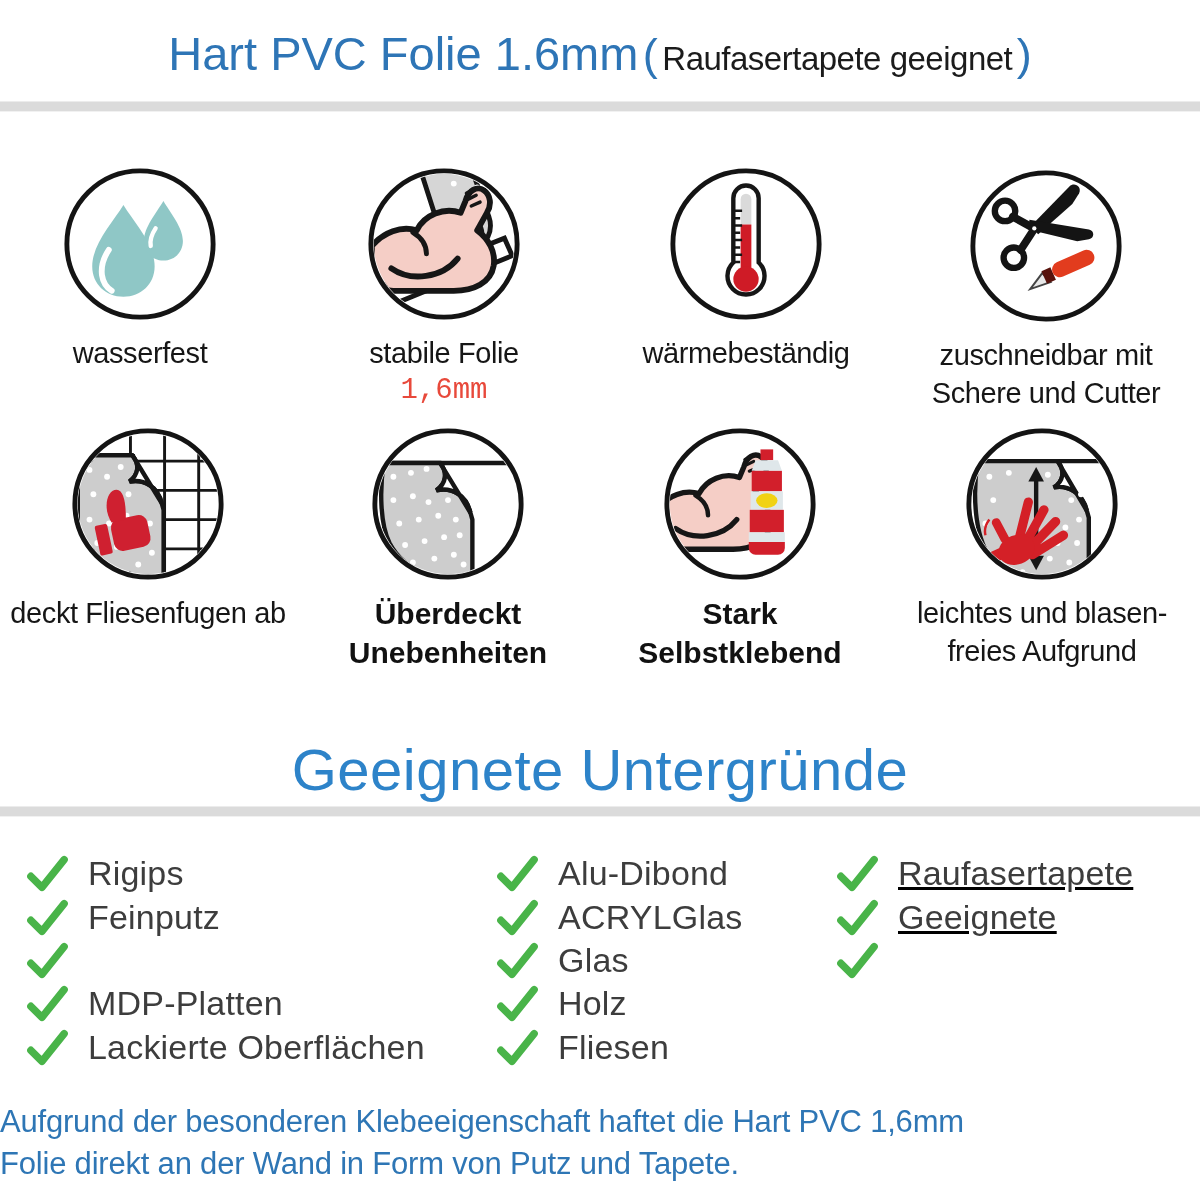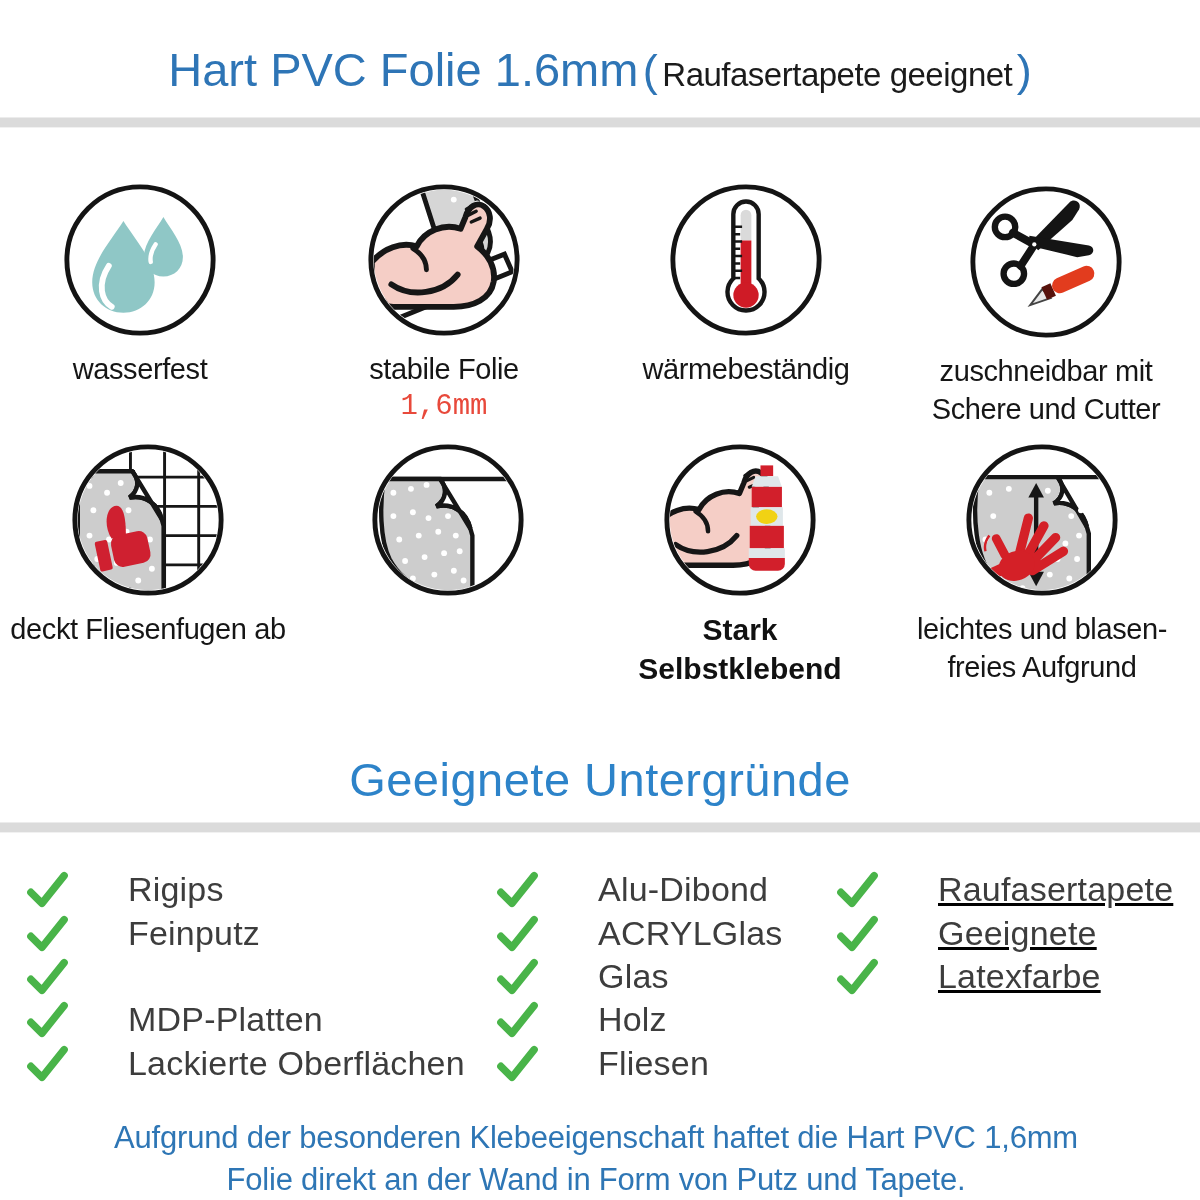--- a/index.html
+++ b/index.html
@@ -1,18 +1,18 @@
 <!DOCTYPE html>
 <html><head>
 <meta charset="utf-8">
 <style>
   html,body { margin:0; padding:0; background:#fff; }
   body { width:1200px; height:1200px; position:relative; overflow:hidden;
          font-family:"Liberation Sans","DejaVu Sans",sans-serif; }
-  .page { position:absolute; inset:0;margin-top:16px; }
+  .page { position:absolute; inset:0; }
 
   
   .title-row { position:absolute; top:26px; left:0; width:1200px; text-align:center; white-space:nowrap; }
   .title-main { font-size:47px; color:#2e75b6; }
   .paren { font-size:45px; color:#2e75b6; font-weight:300; }
   .paren-text { font-size:33px; color:#1b1b1b; letter-spacing:-0.5px; }
 
   .bar { position:absolute; left:0; width:1200px; height:9px; background:#dbdbdb;
          border-top:1px solid #ececec; border-bottom:1px solid #f1f1f1; box-sizing:content-box; }
   .bar-top { top:101px; }
@@ -25,29 +25,29 @@
   .flabel.bold { font-size:30px; font-weight:600; letter-spacing:0; color:#111; line-height:1.3; }
   .fsub { font-size:29px; color:#e8493b; line-height:1.3; letter-spacing:0;font-family:Liberation Mono, monospace; }
 
   .f1 { left:-10px; top:166px; } .f2 { left:294px; top:166px; }
   .f3 { left:596px; top:166px; } .f4 { left:896px; top:168px; }
   .f5 { left:-2px;  top:426px; } .f6 { left:298px; top:426px; }
   .f7 { left:590px; top:426px; } .f8 { left:892px; top:426px; }
 
   
   .surfaces-heading { position:absolute; top:736px; left:0; width:1200px; text-align:center;
-                      font-size:47px; color:#2d83c9; letter-spacing:0.5px; }
+                      font-size:58px; color:#2d83c9; letter-spacing:0.5px; }
   .col { position:absolute; top:852px; }
   .col1 { left:27px; } .col2 { left:497px; } .col3 { left:837px;text-decoration:underline; }
-  .srow { display:flex; align-items:center; height:43.4px;gap:40px; }
+  .srow { display:flex; align-items:center; height:43.4px; }
   .srow svg.check { width:41px; height:37px; margin-right:20px; flex:0 0 auto; }
   .surface-label { font-size:34px; color:#3d3d3d; letter-spacing:0.2px; white-space:nowrap; }
 
   
-  .footer { position:absolute; top:1101px; left:0; width:1192px; text-align:center;
+  .footer { position:absolute; top:1101px; left:0; width:1192px; 
             color:#2e76b5; font-size:31px; line-height:42px; letter-spacing:-0.2px; }
 </style>
 </head>
 <body>
 
 <svg width="0" height="0" style="position:absolute" aria-hidden="true">
   <defs>
     <g id="flex-arm">
       <path fill="#f5cec6" stroke="#161616" stroke-width="6" stroke-linejoin="round" d="M4,74 C16,60 34,53 50,58 C58,42 78,34 95,40 L100,28 C103,17 112,12 119,17 C126,22 127,32 122,40 L112,58 C124,67 131,80 129,94 C126,112 108,120 88,120 L26,120 C12,120 4,108 4,95 Z"></path>
       <path fill="none" stroke="#161616" stroke-width="6" stroke-linecap="round" d="M24,97 C44,111 76,107 92,87"></path>
@@ -202,20 +202,24 @@
             <circle cx="56" cy="118" r="3"></circle>
             <circle cx="76" cy="114" r="3"></circle>
             <circle cx="92" cy="112" r="3"></circle>
           <circle cx="44" cy="140" r="3"></circle>
             <circle cx="66" cy="136" r="3"></circle>
             <circle cx="86" cy="132" r="3"></circle>
             <circle cx="96" cy="142" r="3"></circle>
         </g>
       </g>
     </svg>
+    <div class="flabel bold">
+      <div>Überdeckt</div>
+      <div>Unebenheiten</div>
+    </div>
   </div>
 
   <div class="feature f7">
     <svg class="badge" viewBox="0 0 160 160">
       <circle cx="80" cy="80" r="75" fill="#fff" stroke="#141414" stroke-width="5"></circle>
       <clipPath id="clip7">
           <circle cx="80" cy="80" r="72"></circle>
         </clipPath>
       <g clip-path="url(#clip7)">
         <g transform="translate(-8,16) scale(0.92)">
@@ -358,21 +362,20 @@
     <div class="srow">
       <svg class="check" viewBox="0 0 44 40">
           <path d="M4,23 L16,35 L40,5" stroke="#49b449" stroke-width="8" fill="none" stroke-linecap="round" stroke-linejoin="round"></path>
         </svg>
       <span class="surface-label">Geeignete</span>
     </div>
     <div class="srow">
       <svg class="check" viewBox="0 0 44 40">
           <path d="M4,23 L16,35 L40,5" stroke="#49b449" stroke-width="8" fill="none" stroke-linecap="round" stroke-linejoin="round"></path>
         </svg>
-      <span class="surface-label">Latexfarbe</span>
     </div>
   </div>
 
   <div class="footer">
     <div>Aufgrund der besonderen Klebeeigenschaft haftet die Hart PVC 1,6mm</div>
     <div>Folie direkt an der Wand in Form von Putz und Tapete.</div>
   </div>
 
 </div>
 

